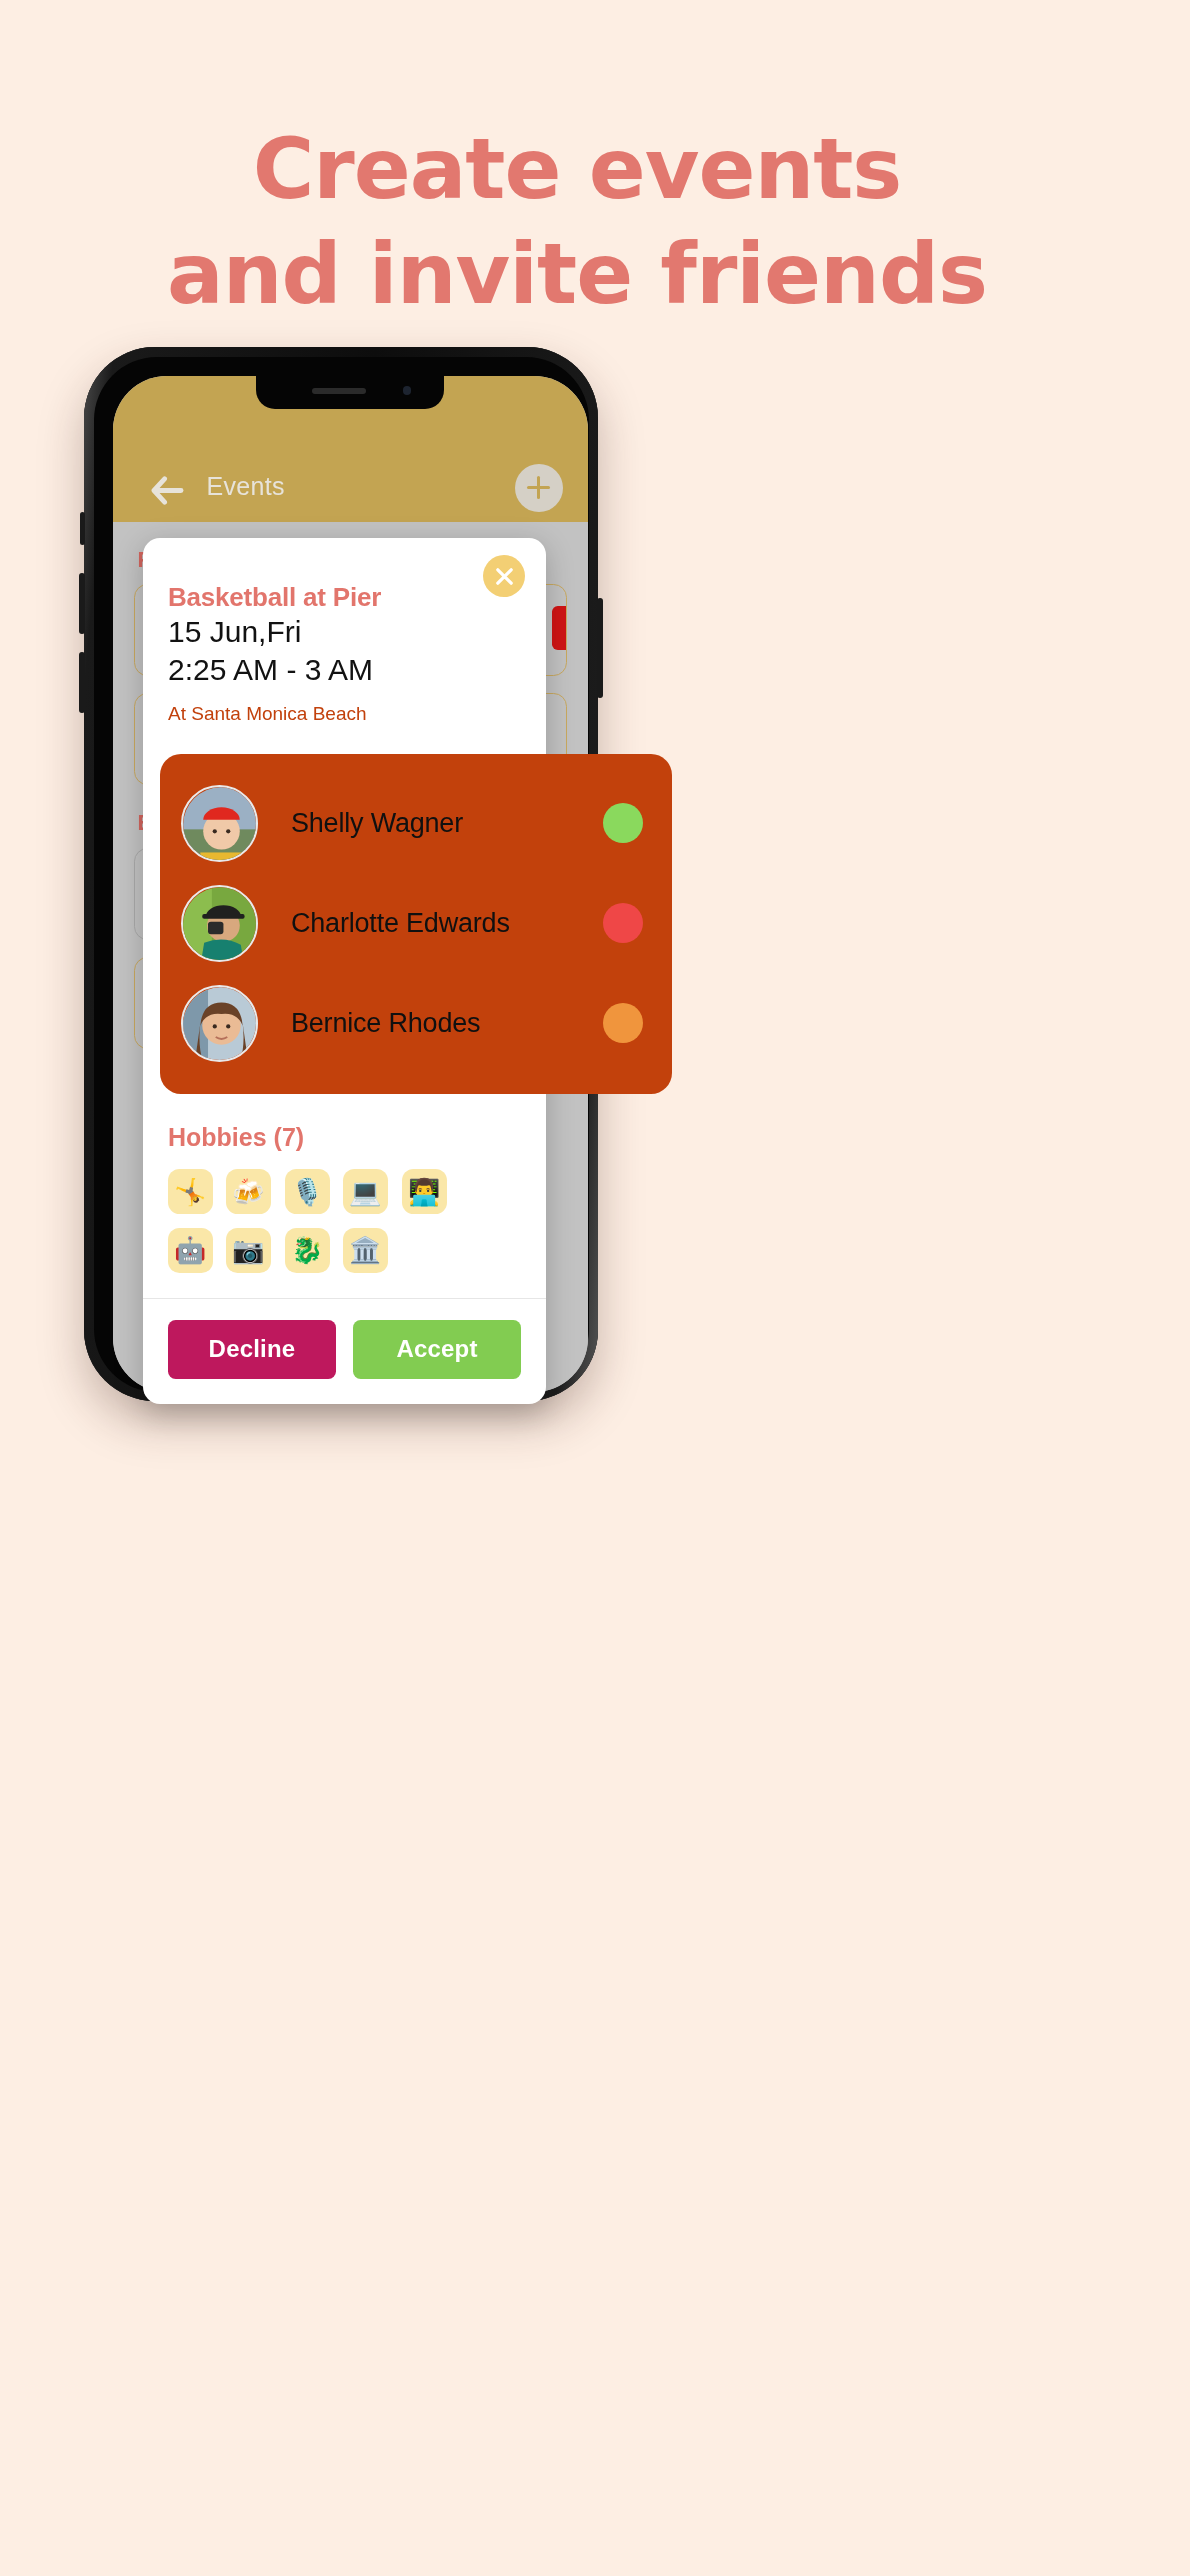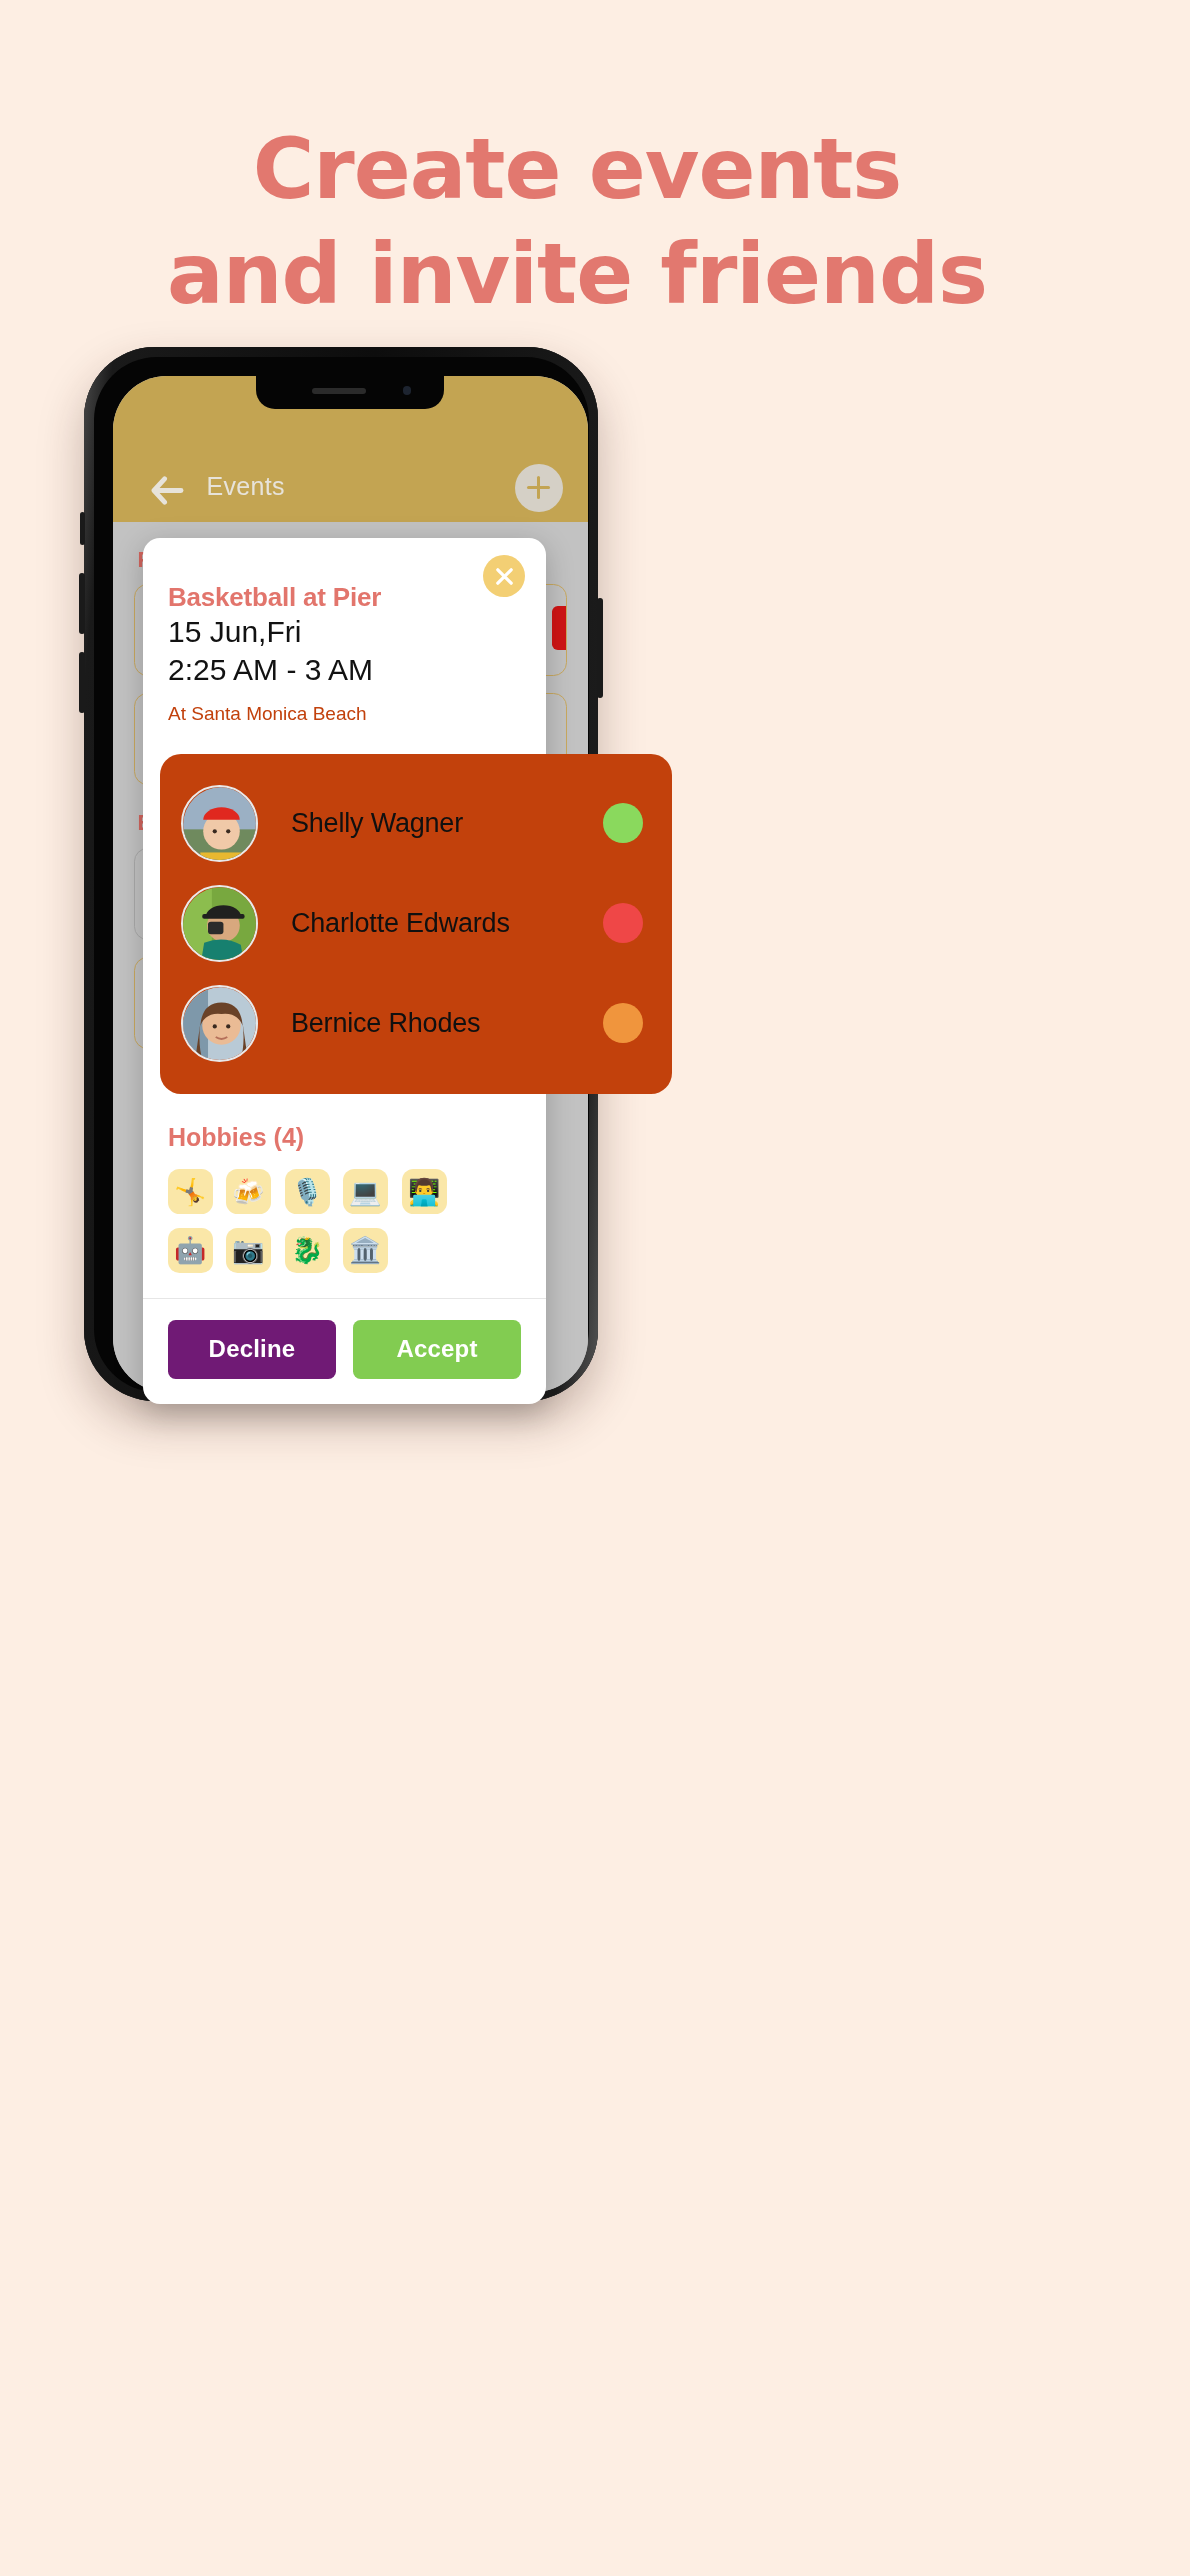--- a/index.html
+++ b/index.html
@@ -283,21 +283,21 @@
     height: 59px;
     border: none;
     border-radius: 7.7px;
     color: #ffffff;
     font-size: 24px;
     font-weight: 700;
     letter-spacing: 0.2px;
     cursor: pointer;
     font-family: "Liberation Sans", sans-serif;
   }
-  .btn-decline { background: #701a75; }
+  .btn-decline { background: #be185d; }
   .btn-accept  { background: #82cc51; }
 </style>
 </head>
 <body>
 
 <div class="headline">
   <span class="line line1">Create events</span>
   <span class="line line2">and invite friends</span>
 </div>
 
@@ -440,21 +440,21 @@
             </g>
           </svg>
         </div>
         <div class="att-name">Bernice Rhodes</div>
         <div class="dot" style="background:#f0953d"></div>
       </div>
 
     </div>
 
     <div class="hobbies">
-      <div class="hob-title">Hobbies (4)</div>
+      <div class="hob-title">Hobbies (7)</div>
       <div class="hob-grid">
         <div class="hob-tile">🤸</div>
         <div class="hob-tile">🍻</div>
         <div class="hob-tile">🎙️</div>
         <div class="hob-tile">💻</div>
         <div class="hob-tile">👨‍💻</div>
         <div class="hob-tile">🤖</div>
         <div class="hob-tile">📷</div>
         <div class="hob-tile">🐉</div>
         <div class="hob-tile">🏛️</div>

